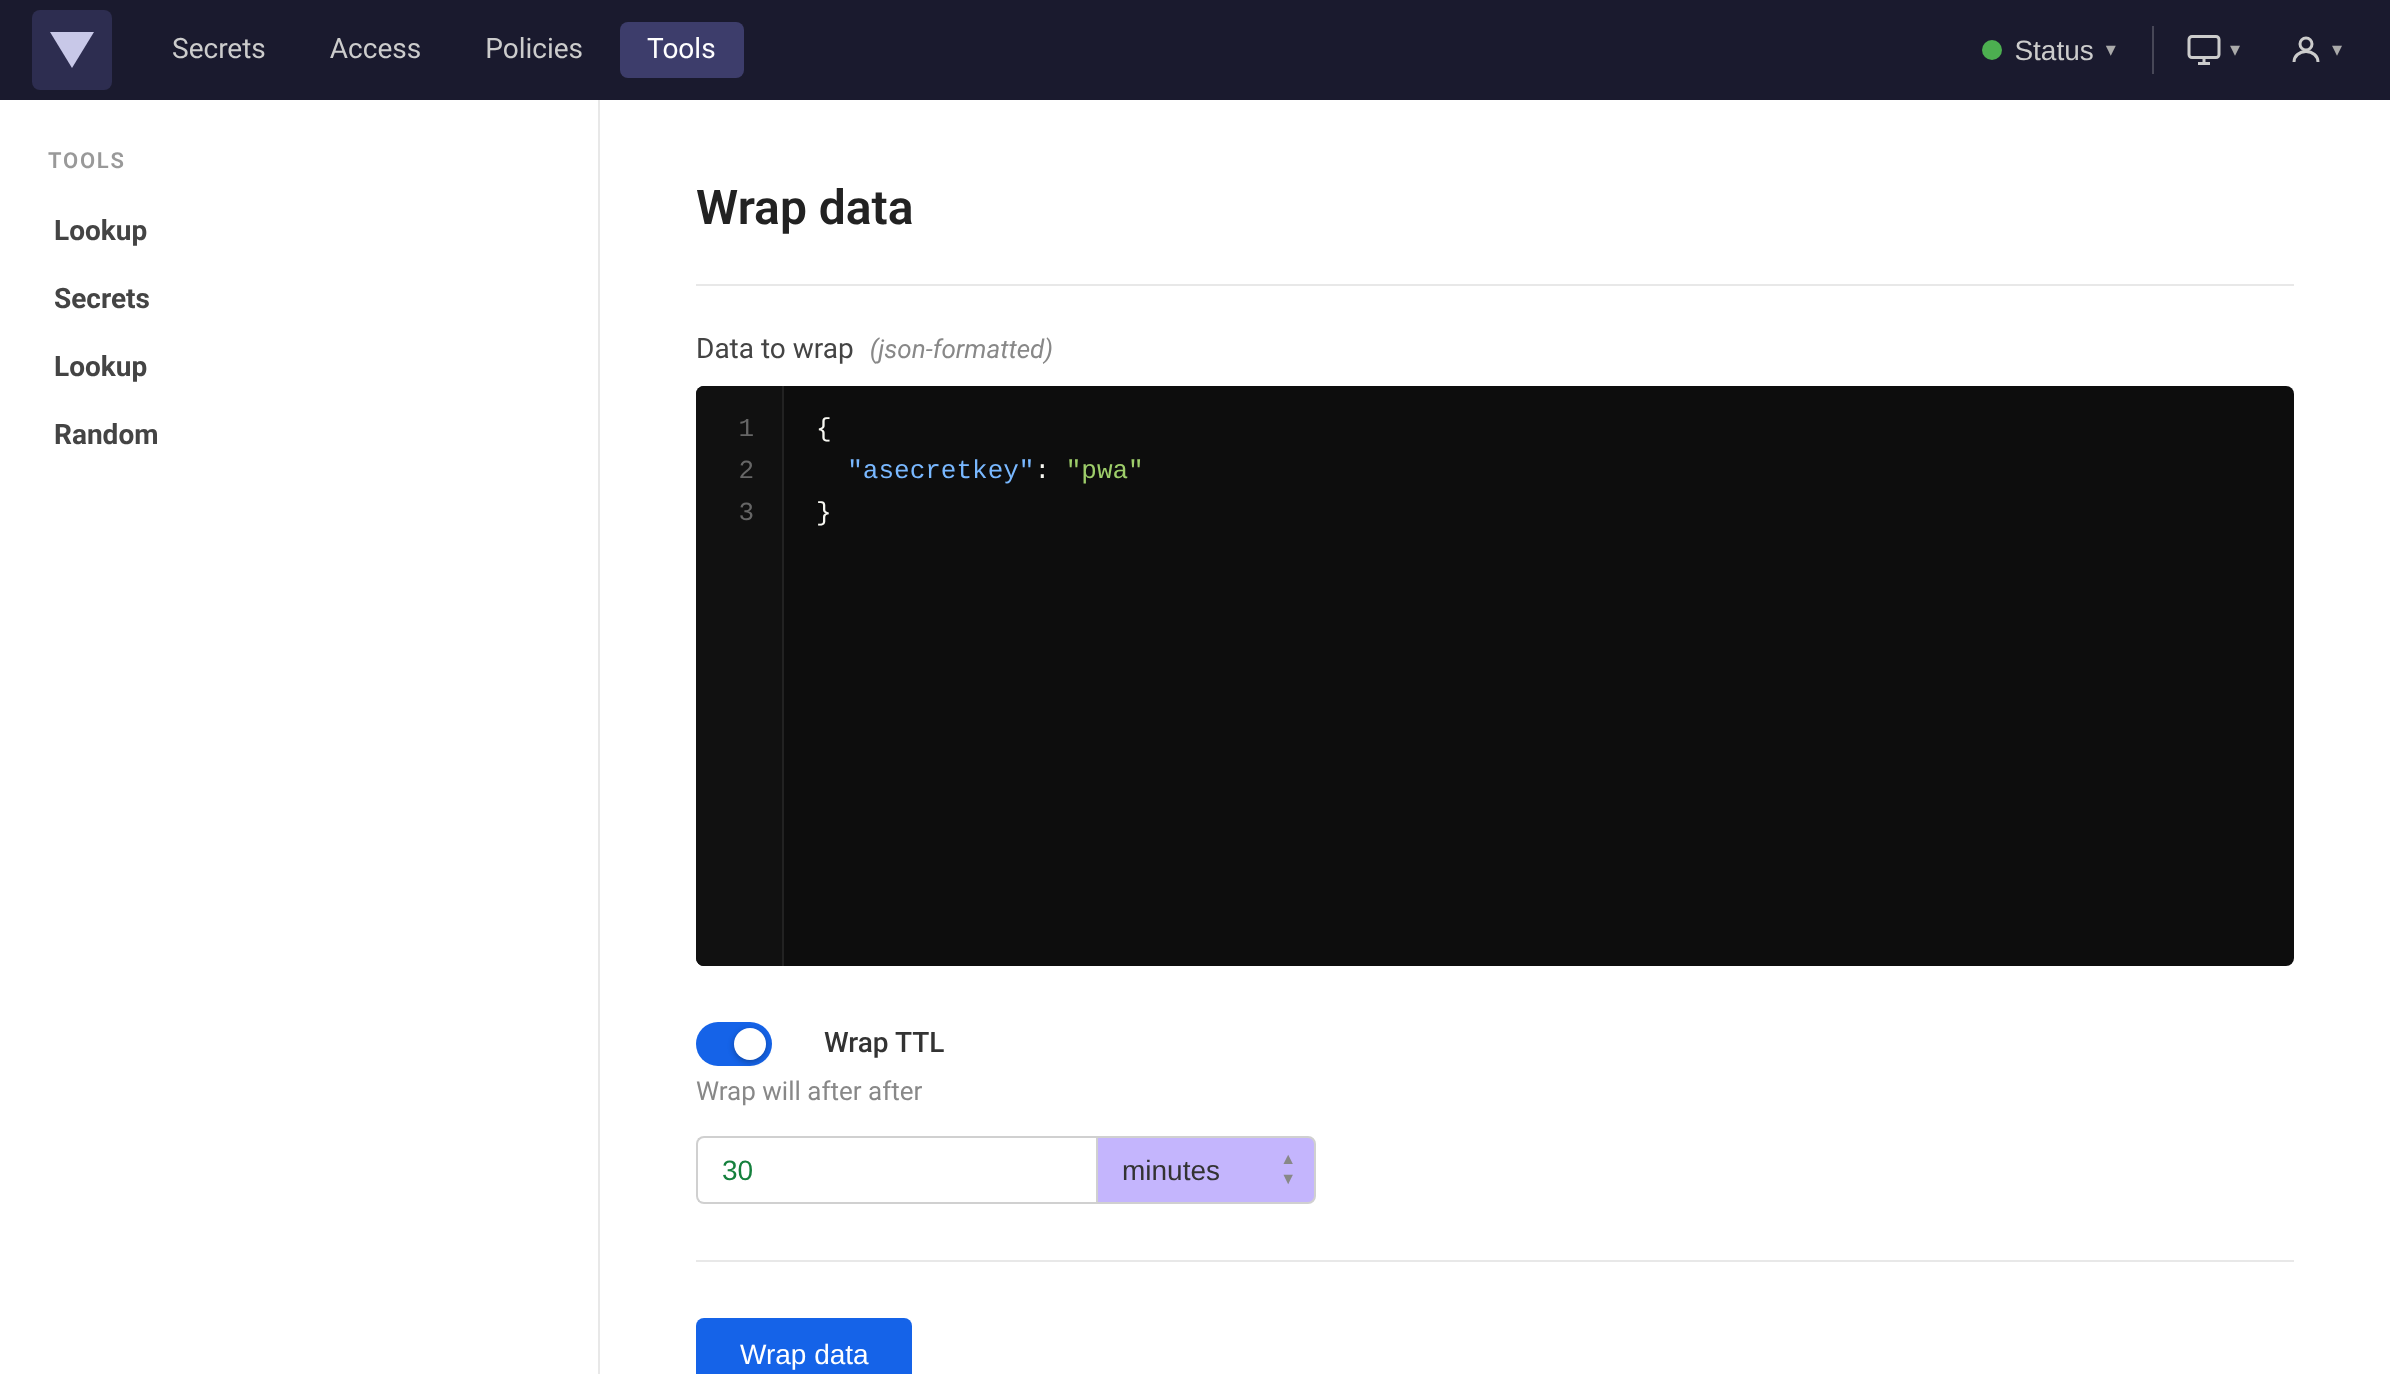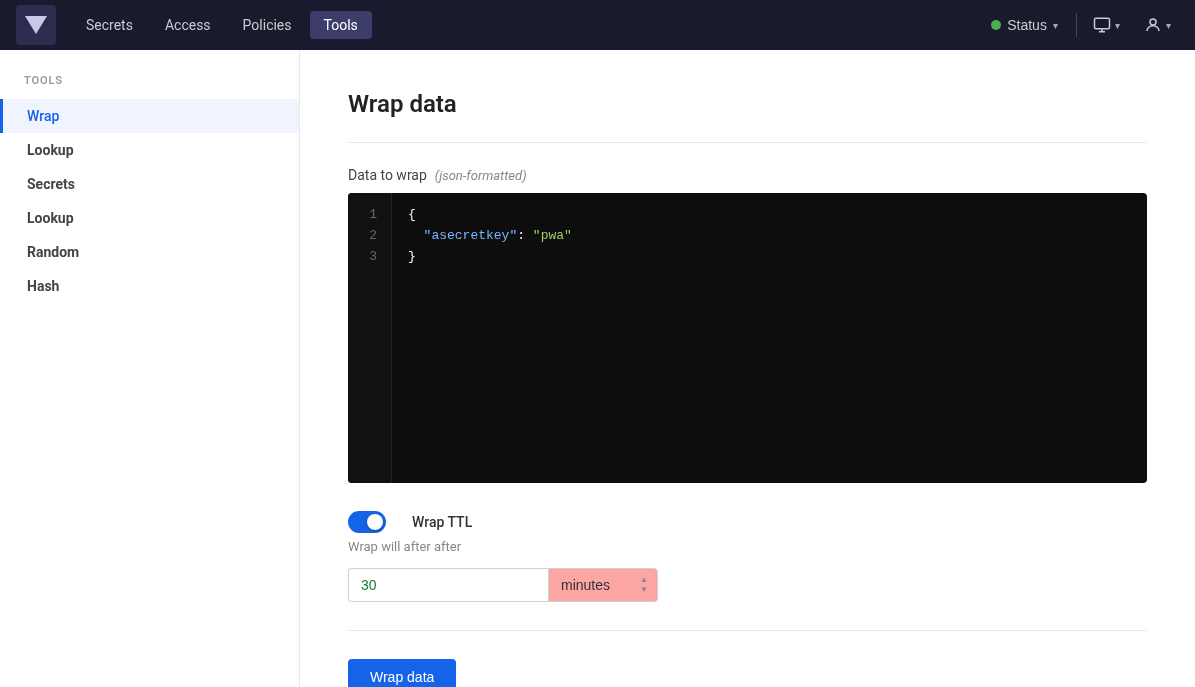--- a/index.html
+++ b/index.html
@@ -256,21 +256,21 @@
     }
     .ttl-select-wrapper {
       position: relative;
     }
     .ttl-select {
       padding: 8px 32px 8px 12px;
       border: 1px solid #d0d0d0;
       border-radius: 0 4px 4px 0;
       font-size: 14px;
       color: #333;
-      background: #fca5a5;
+      background: #c4b5fd;
       appearance: none;
       cursor: pointer;
       outline: none;
       min-width: 110px;
     }
     .select-arrows {
       position: absolute;
       right: 10px;
       top: 50%;
       transform: translateY(-50%);
@@ -347,26 +347,24 @@
       </svg>
       <span class="chevron-icon">▾</span>
     </button>
   </div>
 </nav>
 
 <div class="main-layout">
 
   <aside class="sidebar">
     <div class="sidebar-section-label">TOOLS</div>
-    <a class="sidebar-item active">Wrap</a>
     <a class="sidebar-item">Lookup</a>
     <a class="sidebar-item">Secrets</a>
     <a class="sidebar-item">Lookup</a>
     <a class="sidebar-item">Random</a>
-    <a class="sidebar-item">Hash</a>
   </aside>
 
   <main class="content">
     <h1 class="page-title">Wrap data</h1>
     <hr class="section-divider">
 
     <div class="field-label">
       <span>Data to wrap</span>
       <span class="field-label-sub">(json-formatted)</span>
     </div>

